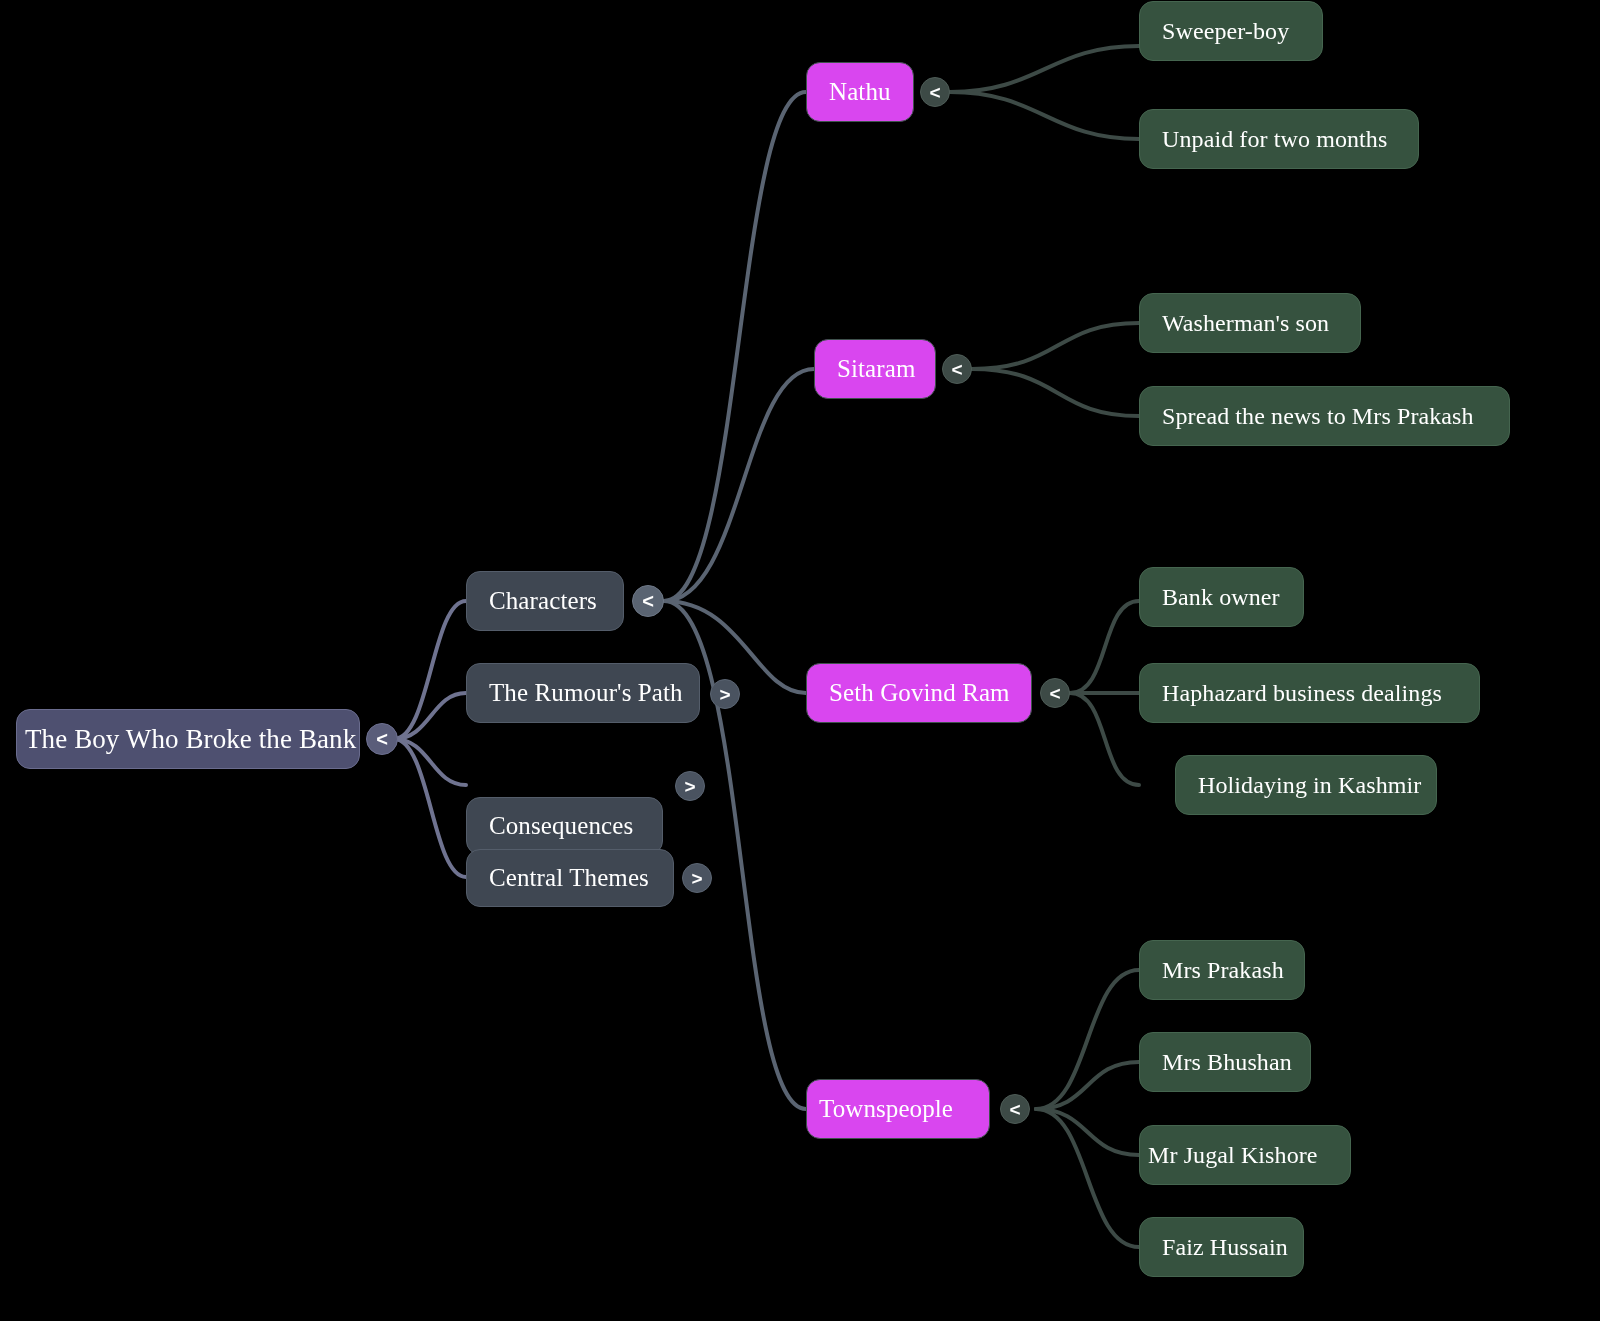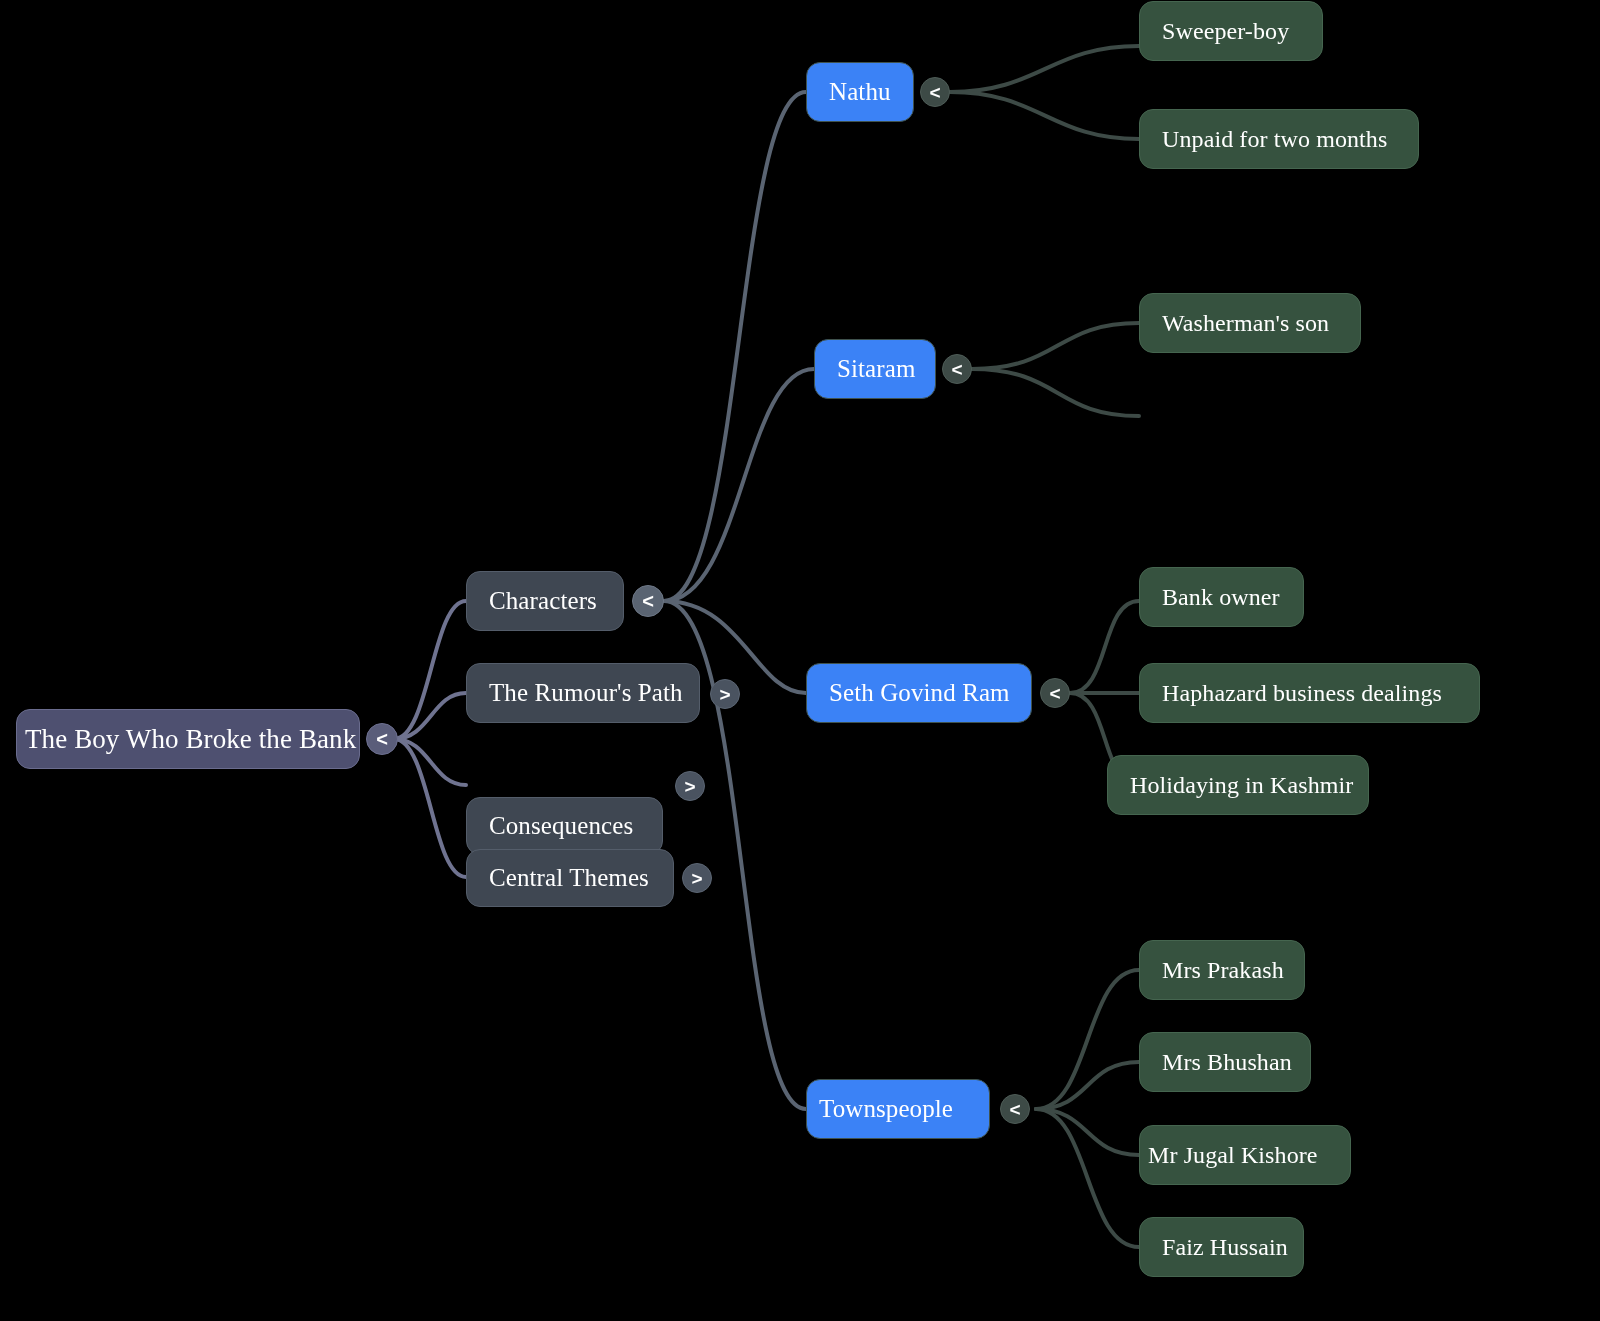--- a/index.html
+++ b/index.html
@@ -42,21 +42,21 @@
     border: 1px solid #6a6c8e;
     font-size: 27px;
     padding-left: 8px;
   }
   .node.lvl2 {
     background: #3f4752;
     border: 1px solid #545d6a;
     font-size: 25px;
   }
   .node.lvl3 {
-    background: #3b82f6;
+    background: #d946ef;
     border: 1px solid #3f524d;
     font-size: 25px;
   }
   .node.leaf {
     background: #36523f;
     border: 1px solid #45654f;
     font-size: 24px;
   }
   .toggle {
     position: absolute;
@@ -149,23 +149,24 @@
   <div class="node lvl3" style="left:806px; top:663px; width:226px; height:60px;">Seth Govind Ram</div>
   <div class="toggle t-lvl3" style="left:1040px; top:678px; width:30px; height:30px; font-size:19px;">&lt;</div>
 
   <div class="node lvl3" style="left:806px; top:1079px; width:184px; height:60px;padding-left:12px;">Townspeople</div>
   <div class="toggle t-lvl3" style="left:1000px; top:1094px; width:30px; height:30px; font-size:19px;">&lt;</div>
 
   <div class="node leaf" style="left:1139px; top:1px; width:184px; height:60px;">Sweeper-boy</div>
   <div class="node leaf" style="left:1139px; top:109px; width:280px; height:60px;">Unpaid for two months</div>
 
   <div class="node leaf" style="left:1139px; top:293px; width:222px; height:60px;">Washerman's son</div>
+  <div class="node leaf" style="left:1139px; top:386px; width:371px; height:60px;">Spread the news to Mrs Prakash</div>
 
   <div class="node leaf" style="left:1139px; top:567px; width:165px; height:60px;">Bank owner</div>
   <div class="node leaf" style="left:1139px; top:663px; width:341px; height:60px;">Haphazard business dealings</div>
-  <div class="node leaf" style="left:1107px; top:755px; width:262px; height:60px;">Holidaying in Kashmir</div>
+  <div class="node leaf" style="left:1175px; top:755px; width:262px; height:60px;">Holidaying in Kashmir</div>
 
   <div class="node leaf" style="left:1139px; top:940px; width:166px; height:60px;">Mrs Prakash</div>
   <div class="node leaf" style="left:1139px; top:1032px; width:172px; height:60px;">Mrs Bhushan</div>
   <div class="node leaf" style="left:1139px; top:1125px; width:212px; height:60px;padding-left:8px;">Mr Jugal Kishore</div>
   <div class="node leaf" style="left:1139px; top:1217px; width:165px; height:60px;">Faiz Hussain</div>
 
 </div>
 
 </body></html>

